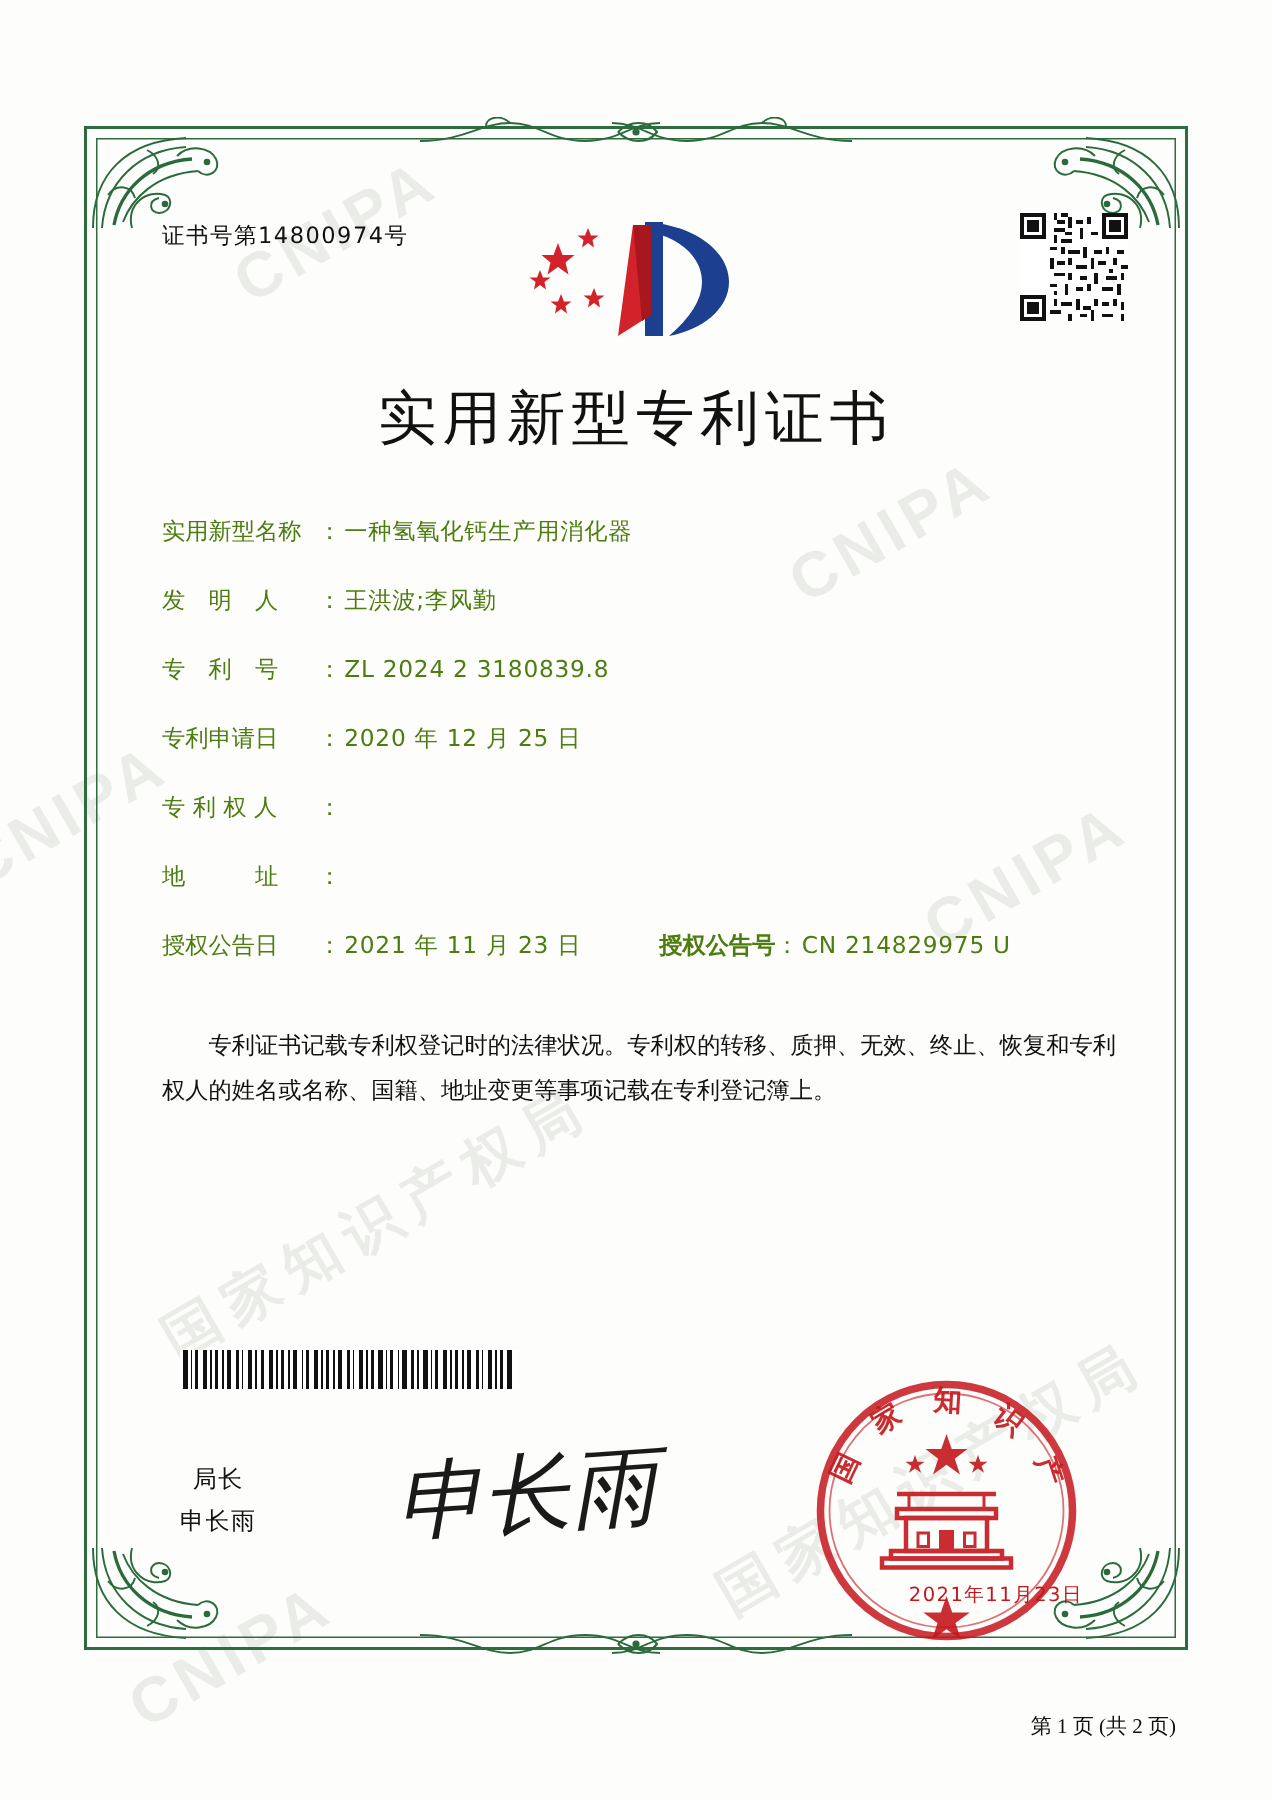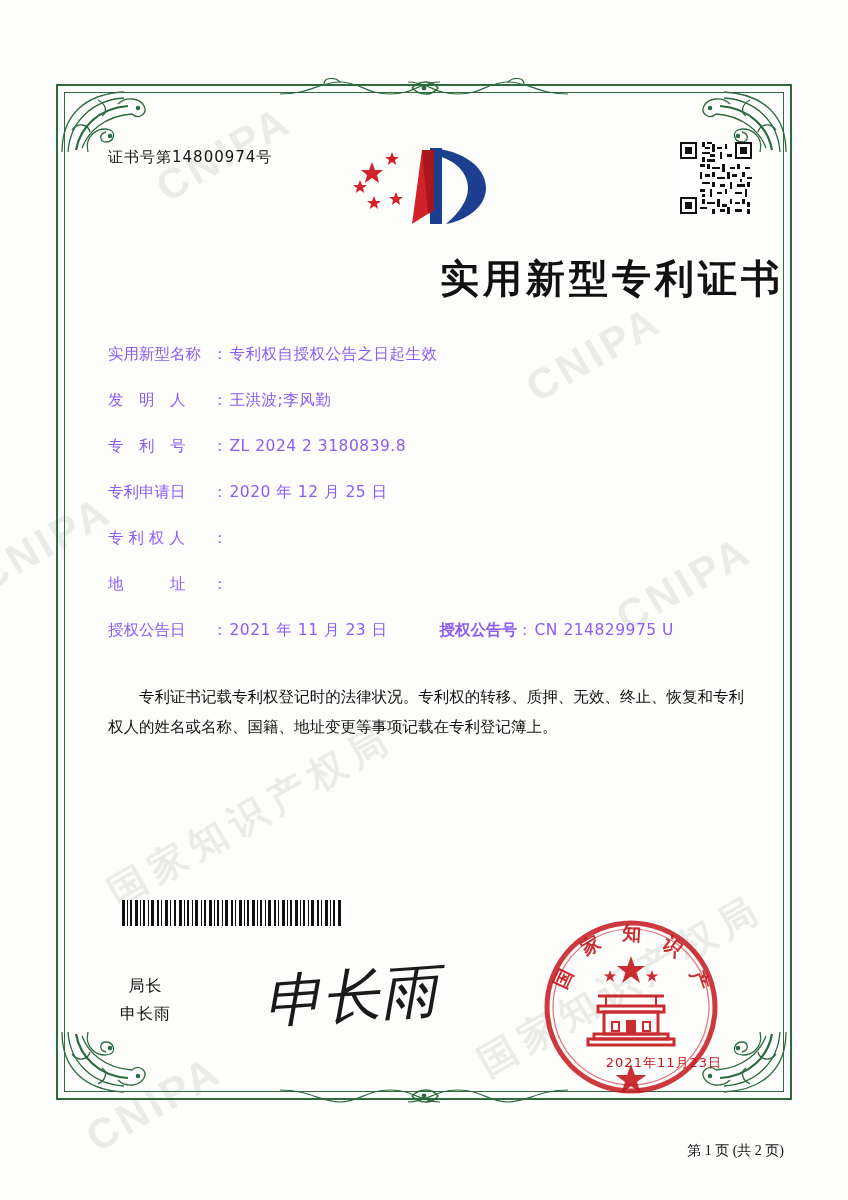--- a/index.html
+++ b/index.html
@@ -83,35 +83,35 @@
   }
   #logo {
     position: absolute;
     left: 50%; top: 48px;
     transform: translateX(-50%);
     width: 180px; height: 90px;
   }
   #doc-title {
     position: absolute;
     left: 0; right: 0; top: 160px;
-    text-align: right;
-    font-family: "DejaVu Sans", "Liberation Sans", sans-serif;
-    font-weight: bold;
+    text-align: center;
+    font-family: "DejaVu Sans", "Liberation Sans", sans-serif;
+    font-weight: normal;
     font-size: 39px;
     letter-spacing: 4px;
     color: #111;
   }
 
   #fields {
     position: absolute;
     left: 44px; top: 252px;
     right: 40px;
     font-family: "DejaVu Sans", "Liberation Sans", sans-serif;
     font-size: 15.5px;
-    color: #8b5cf6;
+    color: #4d7c0f;
   }
   .field-row {
     display: flex;
     align-items: baseline;
     margin-bottom: 25px;
     white-space: nowrap;
   }
   .field-label {
     width: 104px;
     flex: 0 0 104px;
@@ -381,21 +381,21 @@
         </g>
       </g>
     </svg>
 
     <div id="doc-title">实用新型专利证书</div>
 
     <div id="fields">
       <div class="field-row">
         <span class="field-label">实用新型名称</span>
         <span class="field-colon">：</span>
-        <span class="field-value">专利权自授权公告之日起生效</span>
+        <span class="field-value">一种氢氧化钙生产用消化器</span>
       </div>
       <div class="field-row">
         <span class="field-label">发　明　人</span>
         <span class="field-colon">：</span>
         <span class="field-value">王洪波;李风勤</span>
       </div>
       <div class="field-row">
         <span class="field-label">专　利　号</span>
         <span class="field-colon">：</span>
         <span class="field-value">ZL 2024 2 3180839.8</span>

